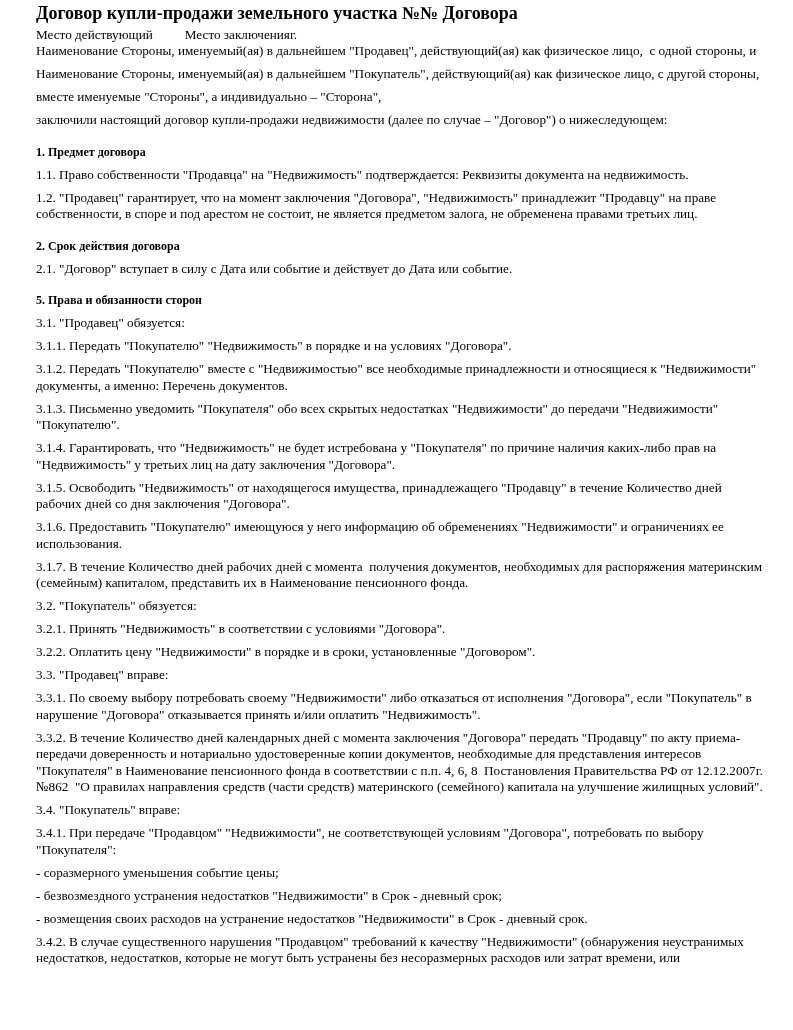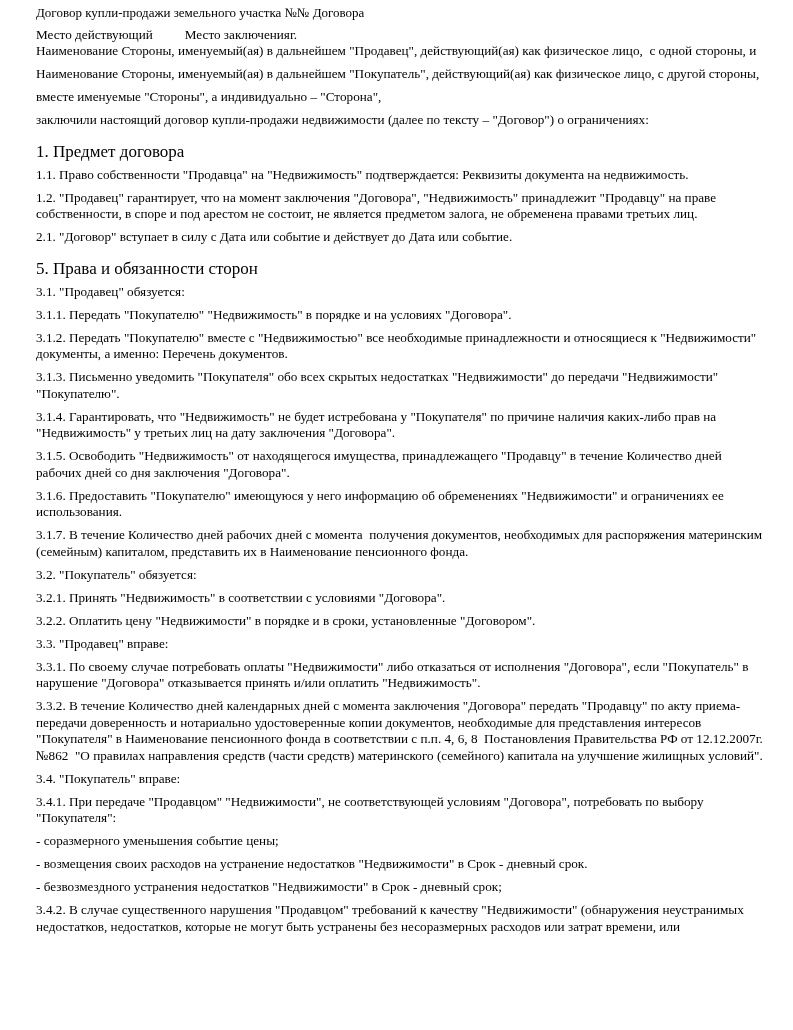--- a/index.html
+++ b/index.html
@@ -10,61 +10,62 @@
     box-sizing: border-box;
     padding: 5px 30px 0 36px;
     overflow: hidden;
     background: #ffffff;
     color: #000000;
     font-family: "Liberation Serif", "DejaVu Serif", serif;
     font-size: 13.2px;
     line-height: 16.5px;
   }
   .title {
-    font-weight: 400;
-    font-size: 13px;
+    font-weight: 700;
+    font-size: 18px;
     margin: 0 0 5px 0;
   }
   p.para { margin: 0 0 6.5px 0; }
   h2.hd {
-    font-size: 17px;
-    font-weight: 400;
+    font-size: 12px;
+    font-weight: 700;
     margin: 15px 0 6.5px 0;
   }
   .tab-gap { display: inline-block; width: 32px; }
 </style>
 </head>
 <body>
 
 <div class="page">
   <div class="title">Договор купли-продажи земельного участка №№ Договора</div>
   <div>
       <p class="para"><span>Место действующий</span><span class="tab-gap"></span><span>Место заключенияг.</span><br><span>Наименование Стороны, именуемый(ая) в дальнейшем "Продавец", действующий(ая) как физическое лицо,&nbsp; с одной стороны, и</span></p>
       <p class="para">Наименование Стороны, именуемый(ая) в дальнейшем "Покупатель", действующий(ая) как физическое лицо, с другой стороны,</p>
       <p class="para">вместе именуемые "Стороны", а индивидуально – "Сторона",</p>
-      <p class="para">заключили настоящий договор купли-продажи недвижимости (далее по тексту – "Договор") о ограничениях:</p>
+      <p class="para">заключили настоящий договор купли-продажи недвижимости (далее по случае – "Договор") о нижеследующем:</p>
       <h2 class="hd">1. Предмет договора</h2>
       <p class="para">1.1. Право собственности "Продавца" на "Недвижимость" подтверждается: Реквизиты документа на недвижимость.</p>
       <p class="para">1.2. "Продавец" гарантирует, что на момент заключения "Договора", "Недвижимость" принадлежит "Продавцу" на праве собственности, в споре и под арестом не состоит, не является предметом залога, не обременена правами третьих лиц.</p>
+      <h2 class="hd">2. Срок действия договора</h2>
       <p class="para">2.1. "Договор" вступает в силу с Дата или событие и действует до Дата или событие.</p>
       <h2 class="hd">5. Права и обязанности сторон</h2>
       <p class="para">3.1. "Продавец" обязуется:</p>
       <p class="para">3.1.1. Передать "Покупателю" "Недвижимость" в порядке и на условиях "Договора".</p>
       <p class="para">3.1.2. Передать "Покупателю" вместе с "Недвижимостью" все необходимые принадлежности и относящиеся к "Недвижимости" документы, а именно: Перечень документов.</p>
       <p class="para">3.1.3. Письменно уведомить "Покупателя" обо всех скрытых недостатках "Недвижимости" до передачи "Недвижимости" "Покупателю".</p>
       <p class="para">3.1.4. Гарантировать, что "Недвижимость" не будет истребована у "Покупателя" по причине наличия каких-либо прав на "Недвижимость" у третьих лиц на дату заключения "Договора".</p>
       <p class="para">3.1.5. Освободить "Недвижимость" от находящегося имущества, принадлежащего "Продавцу" в течение Количество дней рабочих дней со дня заключения "Договора".</p>
       <p class="para">3.1.6. Предоставить "Покупателю" имеющуюся у него информацию об обременениях "Недвижимости" и ограничениях ее использования.</p>
       <p class="para">3.1.7. В течение Количество дней рабочих дней с момента&nbsp; получения документов, необходимых для распоряжения материнским (семейным) капиталом, представить их в Наименование пенсионного фонда.</p>
       <p class="para">3.2. "Покупатель" обязуется:</p>
       <p class="para">3.2.1. Принять "Недвижимость" в соответствии с условиями "Договора".</p>
       <p class="para">3.2.2. Оплатить цену "Недвижимости" в порядке и в сроки, установленные "Договором".</p>
       <p class="para">3.3. "Продавец" вправе:</p>
-      <p class="para">3.3.1. По своему случае потребовать оплаты "Недвижимости" либо отказаться от исполнения "Договора", если "Покупатель" в нарушение "Договора" отказывается принять и/или оплатить "Недвижимость".</p>
+      <p class="para">3.3.1. По своему выбору потребовать своему "Недвижимости" либо отказаться от исполнения "Договора", если "Покупатель" в нарушение "Договора" отказывается принять и/или оплатить "Недвижимость".</p>
       <p class="para">3.3.2. В течение Количество дней календарных дней с момента заключения "Договора" передать "Продавцу" по акту приема-передачи доверенность и нотариально удостоверенные копии документов, необходимые для представления интересов "Покупателя" в Наименование пенсионного фонда в соответствии с п.п. 4, 6, 8&nbsp; Постановления Правительства РФ от 12.12.2007г. №862&nbsp; "О правилах направления средств (части средств) материнского (семейного) капитала на улучшение жилищных условий".</p>
       <p class="para">3.4. "Покупатель" вправе:</p>
       <p class="para">3.4.1. При передаче "Продавцом" "Недвижимости", не соответствующей условиям "Договора", потребовать по выбору "Покупателя":</p>
       <p class="para">- соразмерного уменьшения событие цены;</p>
+      <p class="para">- безвозмездного устранения недостатков "Недвижимости" в Срок - дневный срок;</p>
       <p class="para">- возмещения своих расходов на устранение недостатков "Недвижимости" в Срок - дневный срок.</p>
-      <p class="para">- безвозмездного устранения недостатков "Недвижимости" в Срок - дневный срок;</p>
       <p class="para">3.4.2. В случае существенного нарушения "Продавцом" требований к качеству "Недвижимости" (обнаружения неустранимых недостатков, недостатков, которые не могут быть устранены без несоразмерных расходов или затрат времени, или</p>
     </div>
 </div>
 
 </body></html>

